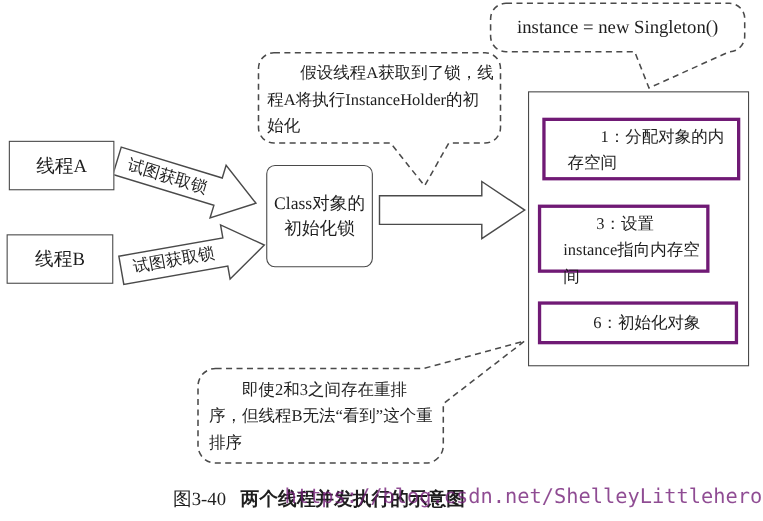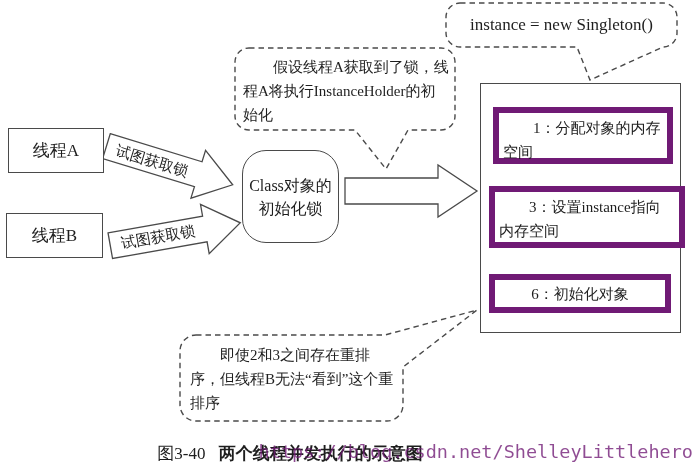--- a/index.html
+++ b/index.html
@@ -18,34 +18,34 @@
     border:1px solid #4a4a4a;background:#ffffff;
     display:flex;align-items:center;justify-content:center;
     text-align:center;
   }
   .thread-box{font-size:17px;}
   #thread-a-box{left:8px;top:128px;width:96px;height:45px;}
   #thread-b-box{left:6px;top:213px;width:97px;height:45px;}
 
   #init-lock-box{
     left:242px;top:150px;width:97px;height:93px;
-    border-radius:24px;font-size:16px;line-height:23px;
+    border-radius:8px;font-size:16px;line-height:23px;
     padding:0 4px;
   }
 
   #singleton-steps-box{left:480px;top:83px;width:201px;height:250px;border-color:#4a4a4a;}
 
   .step-box{
     position:absolute;box-sizing:border-box;
-    border:6px solid #701a75;background:#ffffff;
-    font-size:15px;line-height:24px;
+    border:3px solid #701a75;background:#ffffff;
+    font-size:15px;line-height:24px;padding-left:16px;
   }
   .step-text{display:block;text-indent:2em;padding:3px 4px 0 4px;}
   #step-1-box{left:493px;top:107px;width:180px;height:57px;}
-  #step-3-box{left:489px;top:186px;width:196px;height:62px;}
+  #step-3-box{left:489px;top:186px;width:156px;height:62px;}
   #step-2-box{left:489px;top:274px;width:182px;height:39px;
     display:flex;align-items:center;justify-content:center;text-align:center;}
 
   .arrow-label{
     position:absolute;height:20px;line-height:20px;
     text-align:center;font-size:15px;white-space:nowrap;
     transform-origin:center;
   }
   #try-lock-a-label{left:106px;top:151px;width:92px;transform:rotate(17deg);}
   #try-lock-b-label{left:112px;top:227px;width:92px;transform:rotate(-10deg);}

